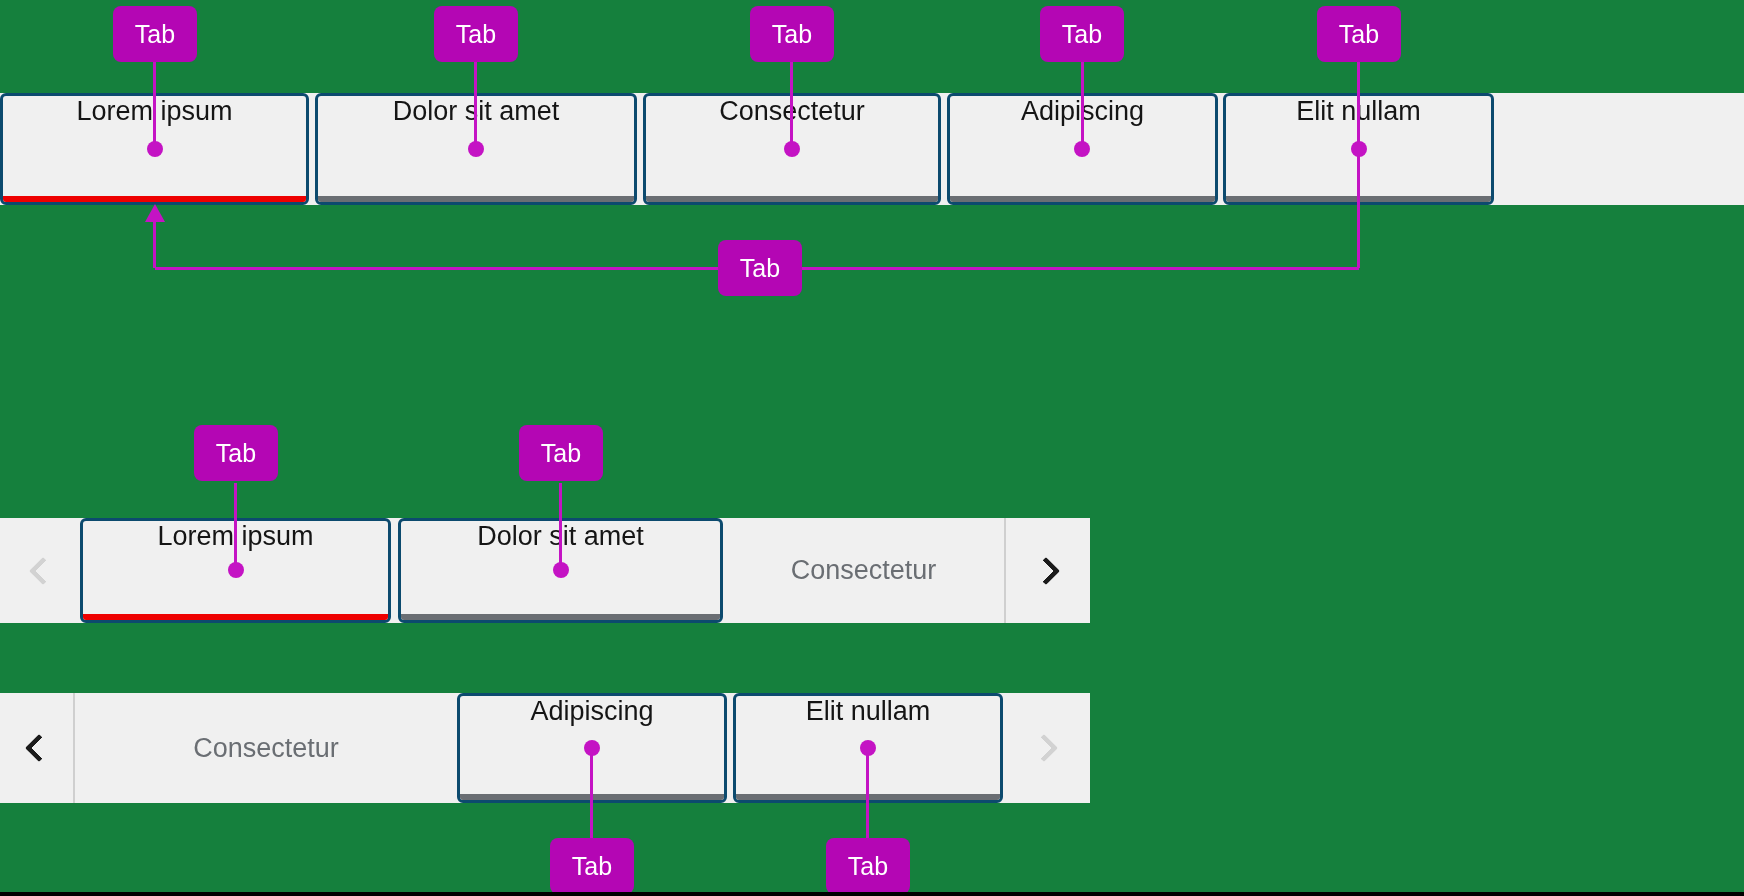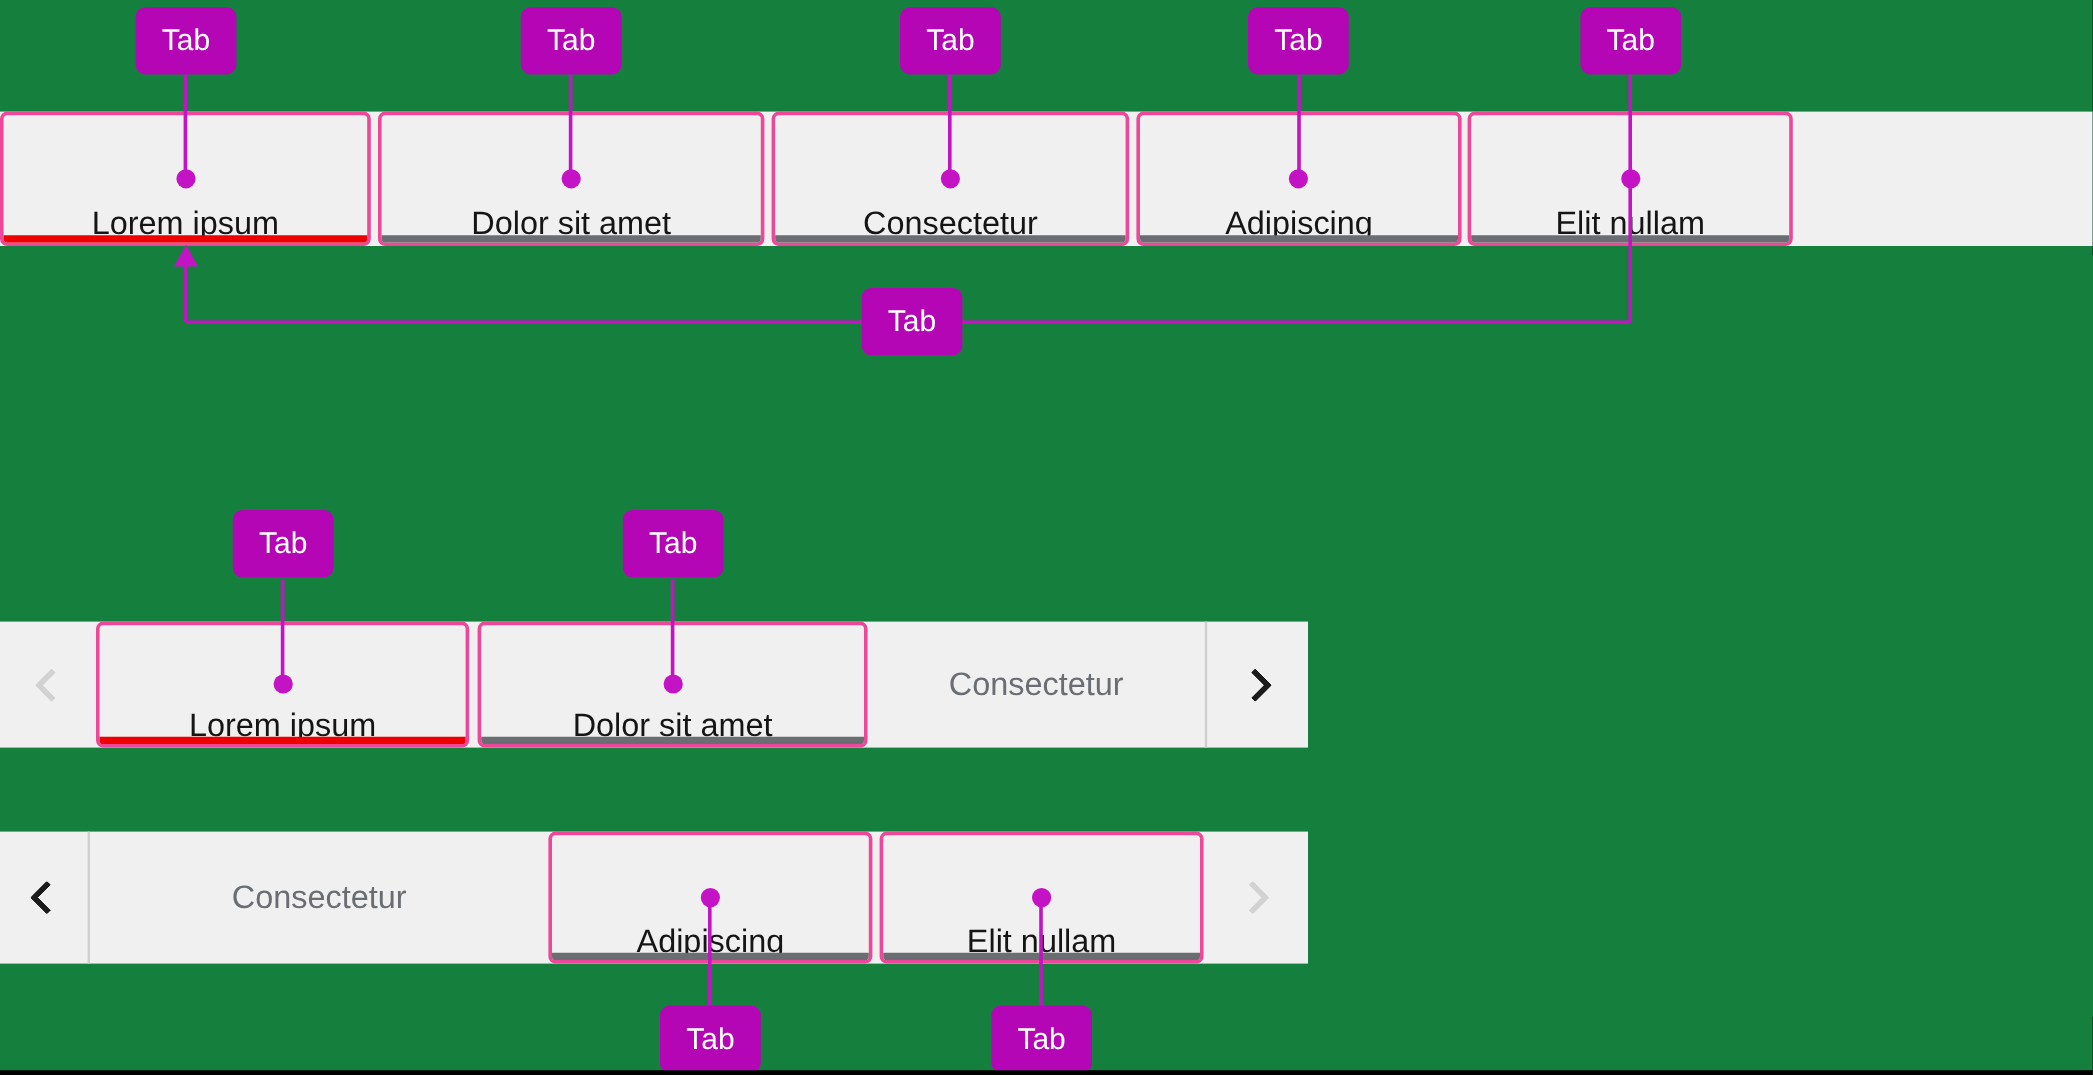--- a/index.html
+++ b/index.html
@@ -3,22 +3,22 @@
 <meta charset="utf-8">
 <style>
   html,body{margin:0;padding:0;background:#000;}
   #canvas{
     position:relative;width:1744px;height:892px;background:#15803d;
     font-family:"Liberation Sans",sans-serif;overflow:hidden;
   }
   .bar{position:absolute;background:#f0f0f0;}
   .tab{
     position:absolute;top:0;height:100%;box-sizing:border-box;
-    border:3px solid #ec4899;border-radius:6px;background:#f0f0f0;
-    display:flex;align-items:flex-end;justify-content:center;cursor:pointer;
+    border:3px solid #0c4a6e;border-radius:6px;background:#f0f0f0;
+    display:flex;align-items:flex-start;justify-content:center;cursor:pointer;
   }
   .tab-label{font-size:27px;color:#151515;white-space:nowrap;}
   .underline{position:absolute;left:0;right:0;bottom:0;height:6px;border-radius:0 0 3px 3px;}
   .underline.active{background:#ee0000;}
   .underline.inactive{background:#6a6e73;}
   .region{
     position:absolute;top:0;height:100%;display:flex;align-items:center;
     justify-content:center;font-size:27px;color:#6a6e73;white-space:nowrap;
   }
   .chevzone{position:absolute;top:0;height:100%;display:flex;align-items:center;justify-content:center;cursor:pointer;}

